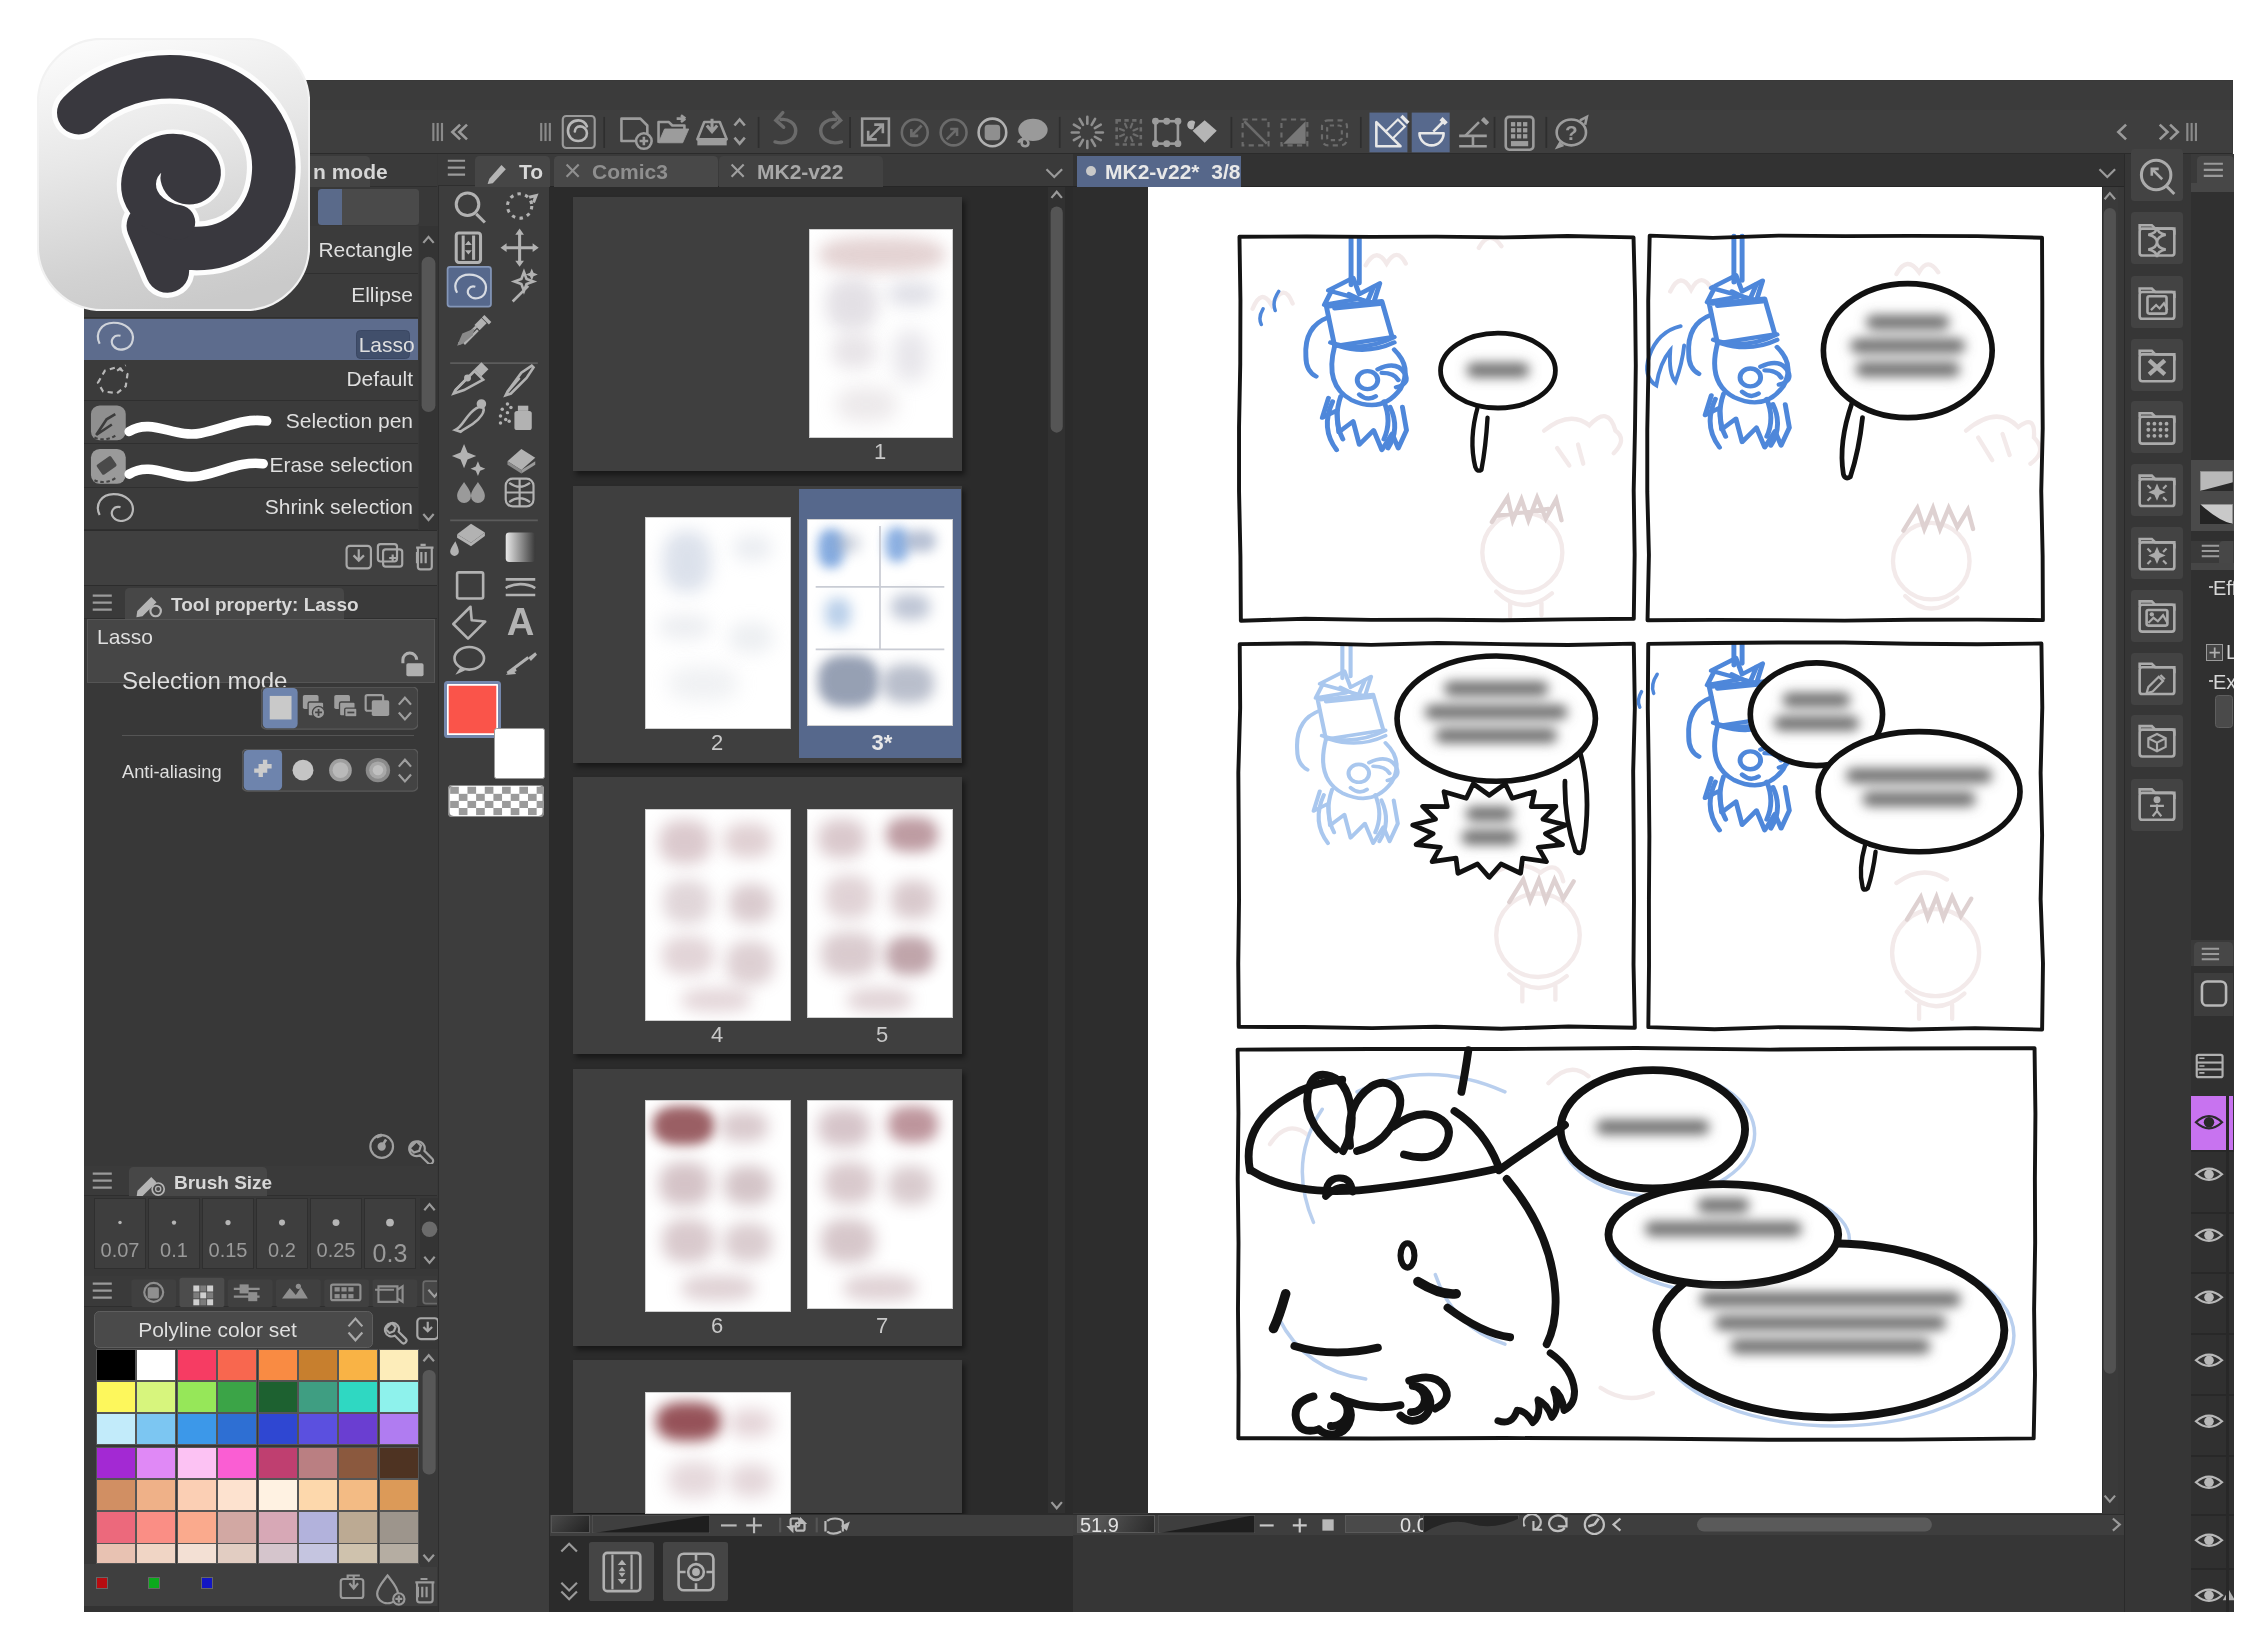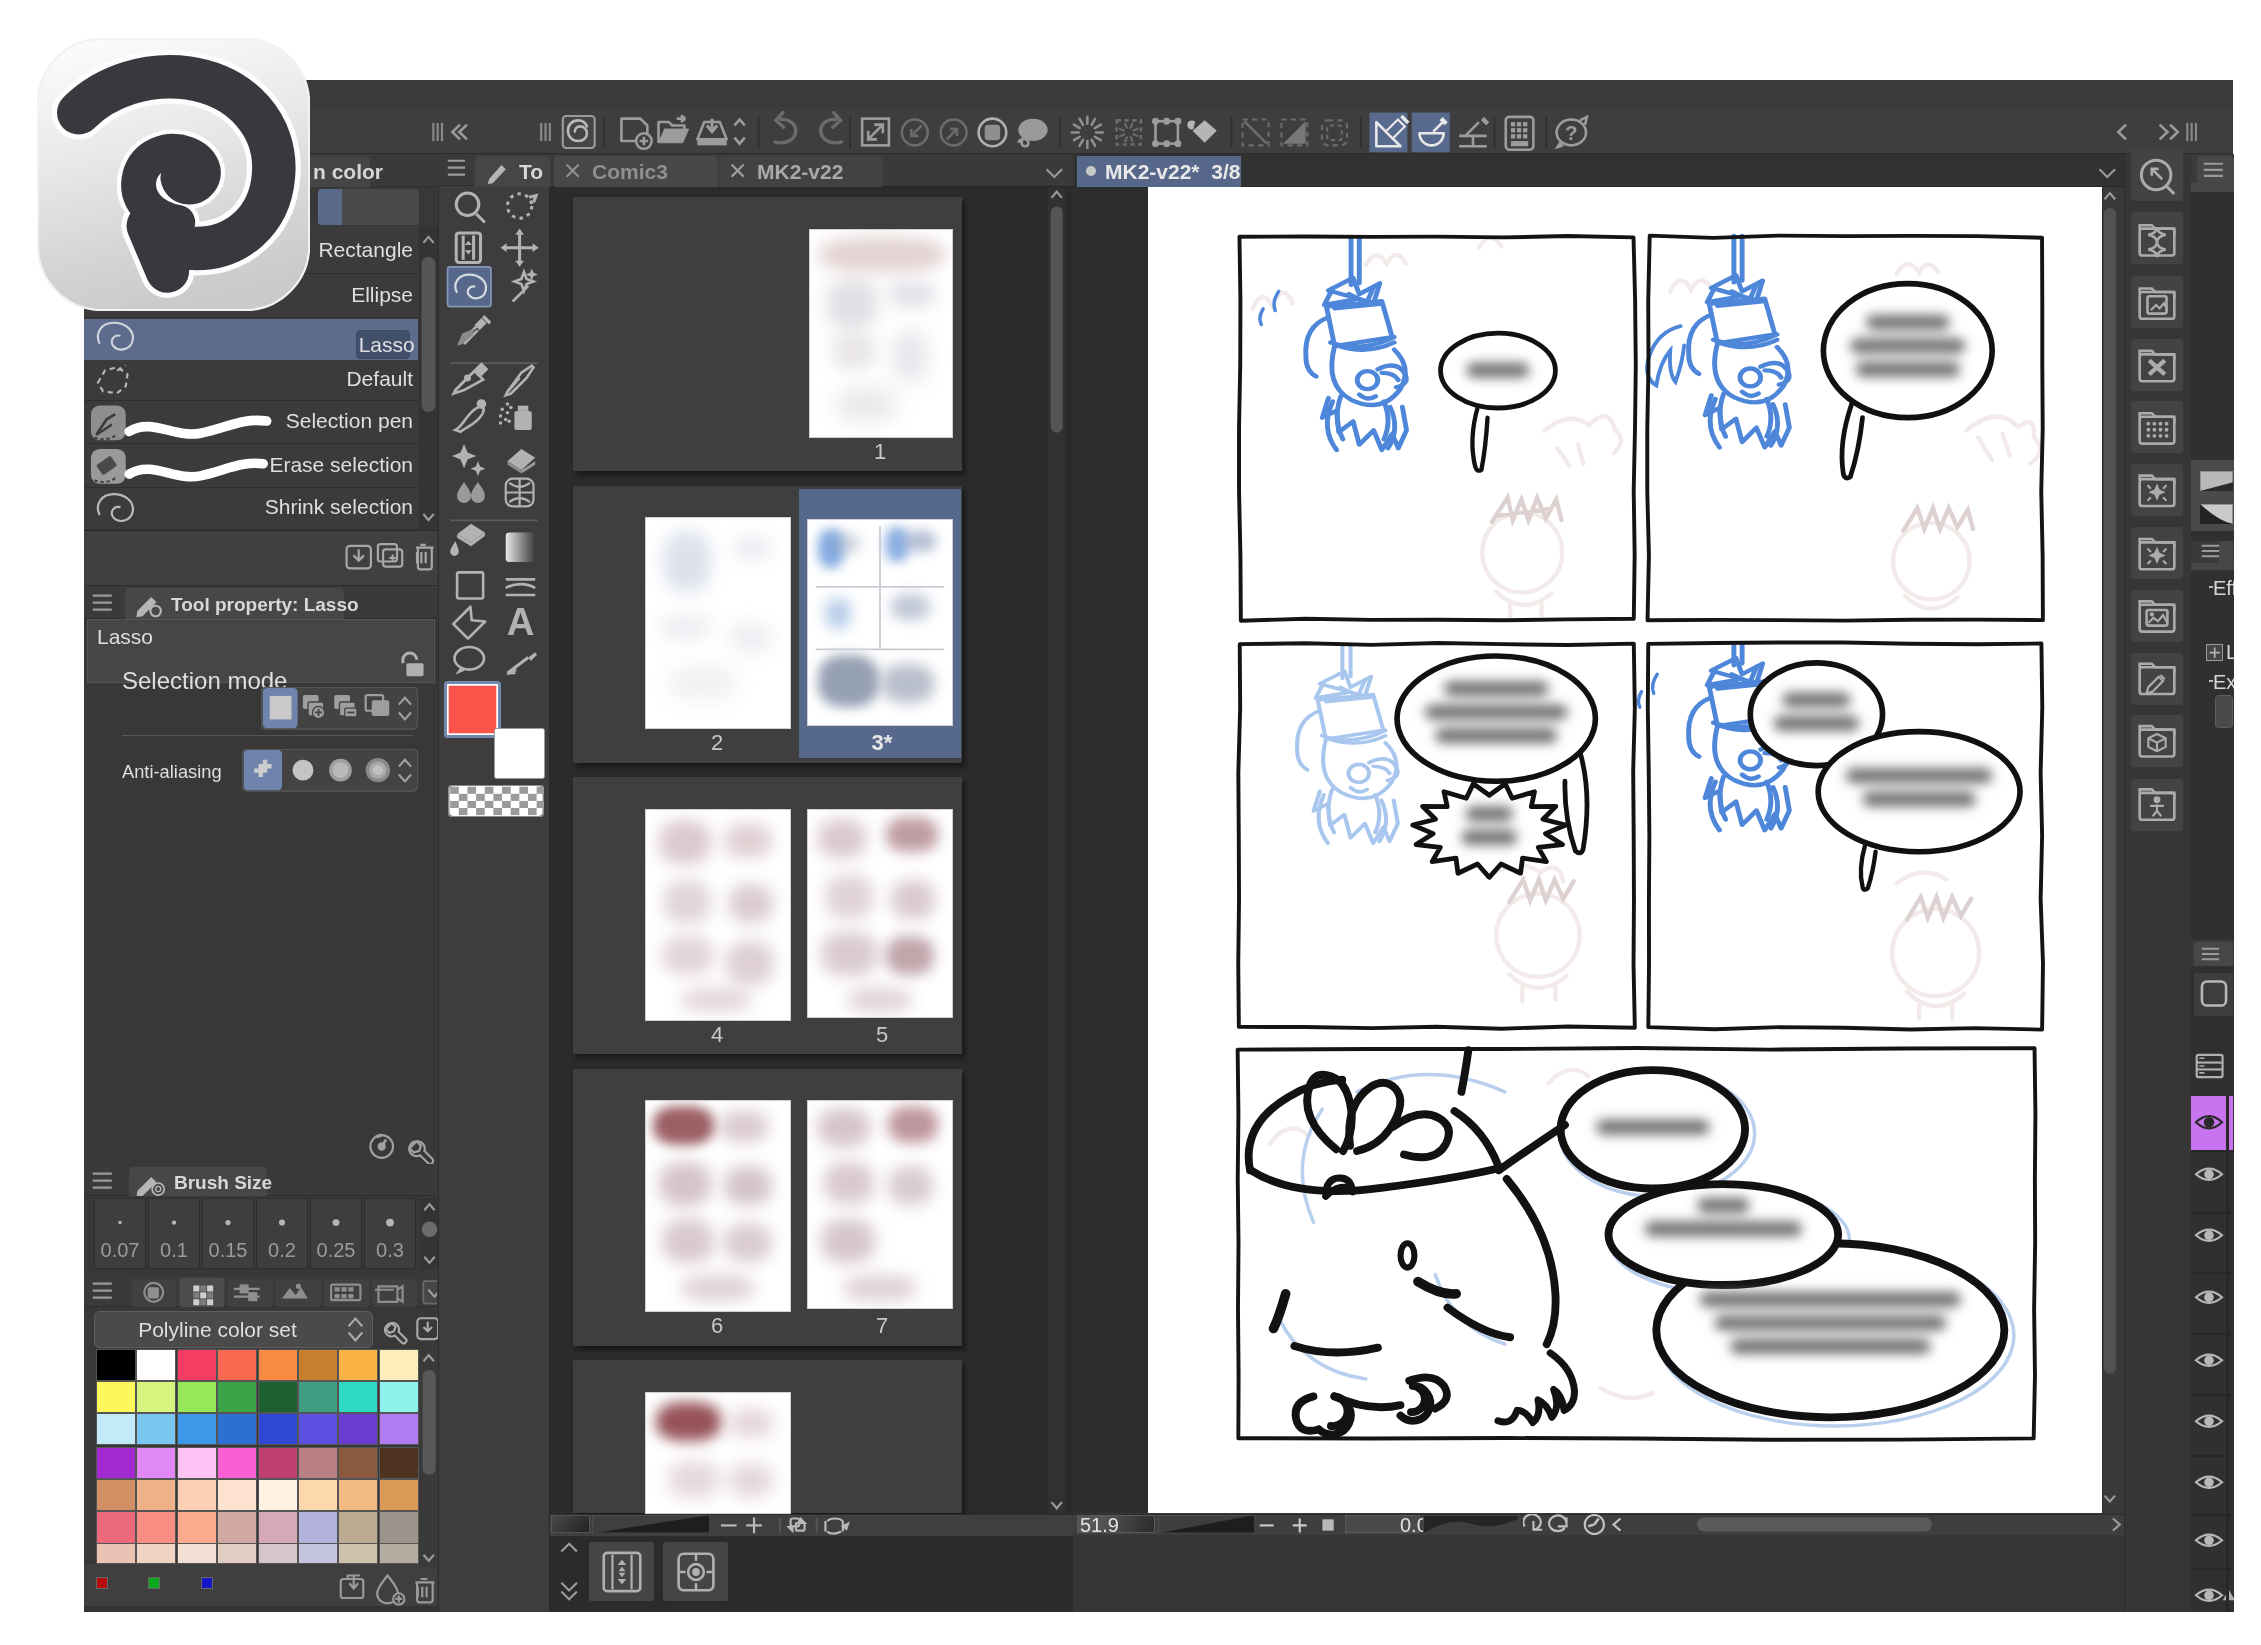--- a/index.html
+++ b/index.html
@@ -123,21 +123,21 @@
       <path d="M1723 12 l8 -4 -2 9" stroke="#9c9c9c" stroke-width="3" fill="none"></path>
       <path d="M2356 17 l-9 8.5 9 8.5" stroke="#9a9a9a" stroke-width="3" fill="none"></path>
       <path d="M2395 17 l9 8.5 -9 8.5 M2407 17 l9 8.5 -9 8.5" stroke="#9a9a9a" stroke-width="3" fill="none"></path>
       <line x1="2427" y1="15" x2="2427" y2="36" stroke="#8a8a8a" stroke-width="2.5"></line>
       <line x1="2432" y1="15" x2="2432" y2="36" stroke="#8a8a8a" stroke-width="2.5"></line>
       <line x1="2437" y1="15" x2="2437" y2="36" stroke="#8a8a8a" stroke-width="2.5"></line>
     </svg>
 <div class="abs" style="left:84px;top:154px;width:353px;height:1458px;background:#383838;"></div>
 <div class="abs" style="left:84px;top:154px;width:353px;height:33px;background:#3a3a3a;border-bottom:0.9px solid #2e2e2e;"></div>
 <div class="abs" style="left:196px;top:156px;width:174px;height:31px;background:#454545;border-radius:4.4px 4.4px 0 0;"></div>
-<div class="tx" style="left:313px;top:160px;color:#d6d6d6;font-weight:bold;">n color</div>
+<div class="tx" style="left:313px;top:160px;color:#d6d6d6;font-weight:bold;">n mode</div>
 <div class="abs" style="left:318px;top:189px;width:24.4px;height:36px;background:#5a6a8a;border-radius:3.5px 0 0 3.5px;"></div>
 <div class="abs" style="left:342px;top:189px;width:77px;height:36px;background:#4a4a4a;border-radius:0 3.5px 3.5px 0;"></div>
 <div class="abs" style="left:84px;top:226px;width:334px;height:304px;background:#3b3b3b;"></div>
 <div class="abs" style="left:84px;top:231px;width:334px;height:43px;border-bottom:0.9px solid #2f2f2f;"></div>
 <div class="tx" style="right:1848px;top:238px;font-size:21px;">Rectangle</div>
 <div class="abs" style="left:84px;top:273px;width:334px;height:45px;border-bottom:0.9px solid #2f2f2f;"></div>
 <div class="tx" style="right:1848px;top:283px;font-size:21px;">Ellipse</div>
 <div class="abs" style="left:84px;top:319px;width:334px;height:41px;background:#5d6c8d;"></div>
 <div class="tx" style="left:356px;top:330px;width:54px;text-align:center;background:#414f6b;border:0.9px solid #3a4763;border-radius:4.4px;padding:1.7px 1.7px;font-size:21px;">Lasso</div>
 <div class="abs" style="left:84px;top:359px;width:334px;height:42px;border-bottom:0.9px solid #2f2f2f;"></div>
@@ -271,21 +271,21 @@
 <div class="tx" style="left:256px;top:1239px;width:52px;text-align:center;color:#9a9a9a;font-size:20px;">0.2</div>
 <div class="abs" style="left:310px;top:1198px;width:52px;height:71px;background:#3e3e3e;border:0.9px solid #2f2f2f;"></div>
 <svg class="abs" style="left:310px;top:1198px" width="52" height="44" viewBox="0 0 60 50">
       <circle cx="30" cy="28" r="4" fill="#b5b5b5"></circle>
     </svg>
 <div class="tx" style="left:310px;top:1239px;width:52px;text-align:center;color:#9a9a9a;font-size:20px;">0.25</div>
 <div class="abs" style="left:364px;top:1198px;width:52px;height:71px;background:#3e3e3e;border:0.9px solid #2f2f2f;"></div>
 <svg class="abs" style="left:364px;top:1198px" width="52" height="44" viewBox="0 0 60 50">
       <circle cx="30" cy="28" r="4.5" fill="#b5b5b5"></circle>
     </svg>
-<div class="tx" style="left:364px;top:1239px;width:52px;text-align:center;color:#9a9a9a;font-size:20px;">0.3</div>
+<div class="tx" style="left:364px;top:1239px;width:52px;text-align:center;color:#9a9a9a;font-size:25px;">0.3</div>
 <div class="abs" style="left:420px;top:1198px;width:19px;height:71px;background:#343434;"></div>
 <svg class="abs" style="left:420px;top:1198px" width="19" height="71" viewBox="0 0 22 82">
       <path d="M5 14 l6 -7 6 7" stroke="#9a9a9a" stroke-width="2.5" fill="none"></path>
       <circle cx="11" cy="36" r="9" fill="#6b6b6b"></circle>
       <path d="M5 68 l6 7 6 -7" stroke="#9a9a9a" stroke-width="2.5" fill="none"></path>
     </svg>
 <div class="abs" style="left:84px;top:1276px;width:353px;height:31px;background:#3a3a3a;border-bottom:0.9px solid #2e2e2e;"></div>
 <svg class="abs" style="left:91px;top:1281px" width="26" height="21" viewBox="0 0 30 24">
       <path d="M2 3 h22 M2 11 h22 M2 19 h22" stroke="#9a9a9a" stroke-width="2.5"></path>
     </svg>

